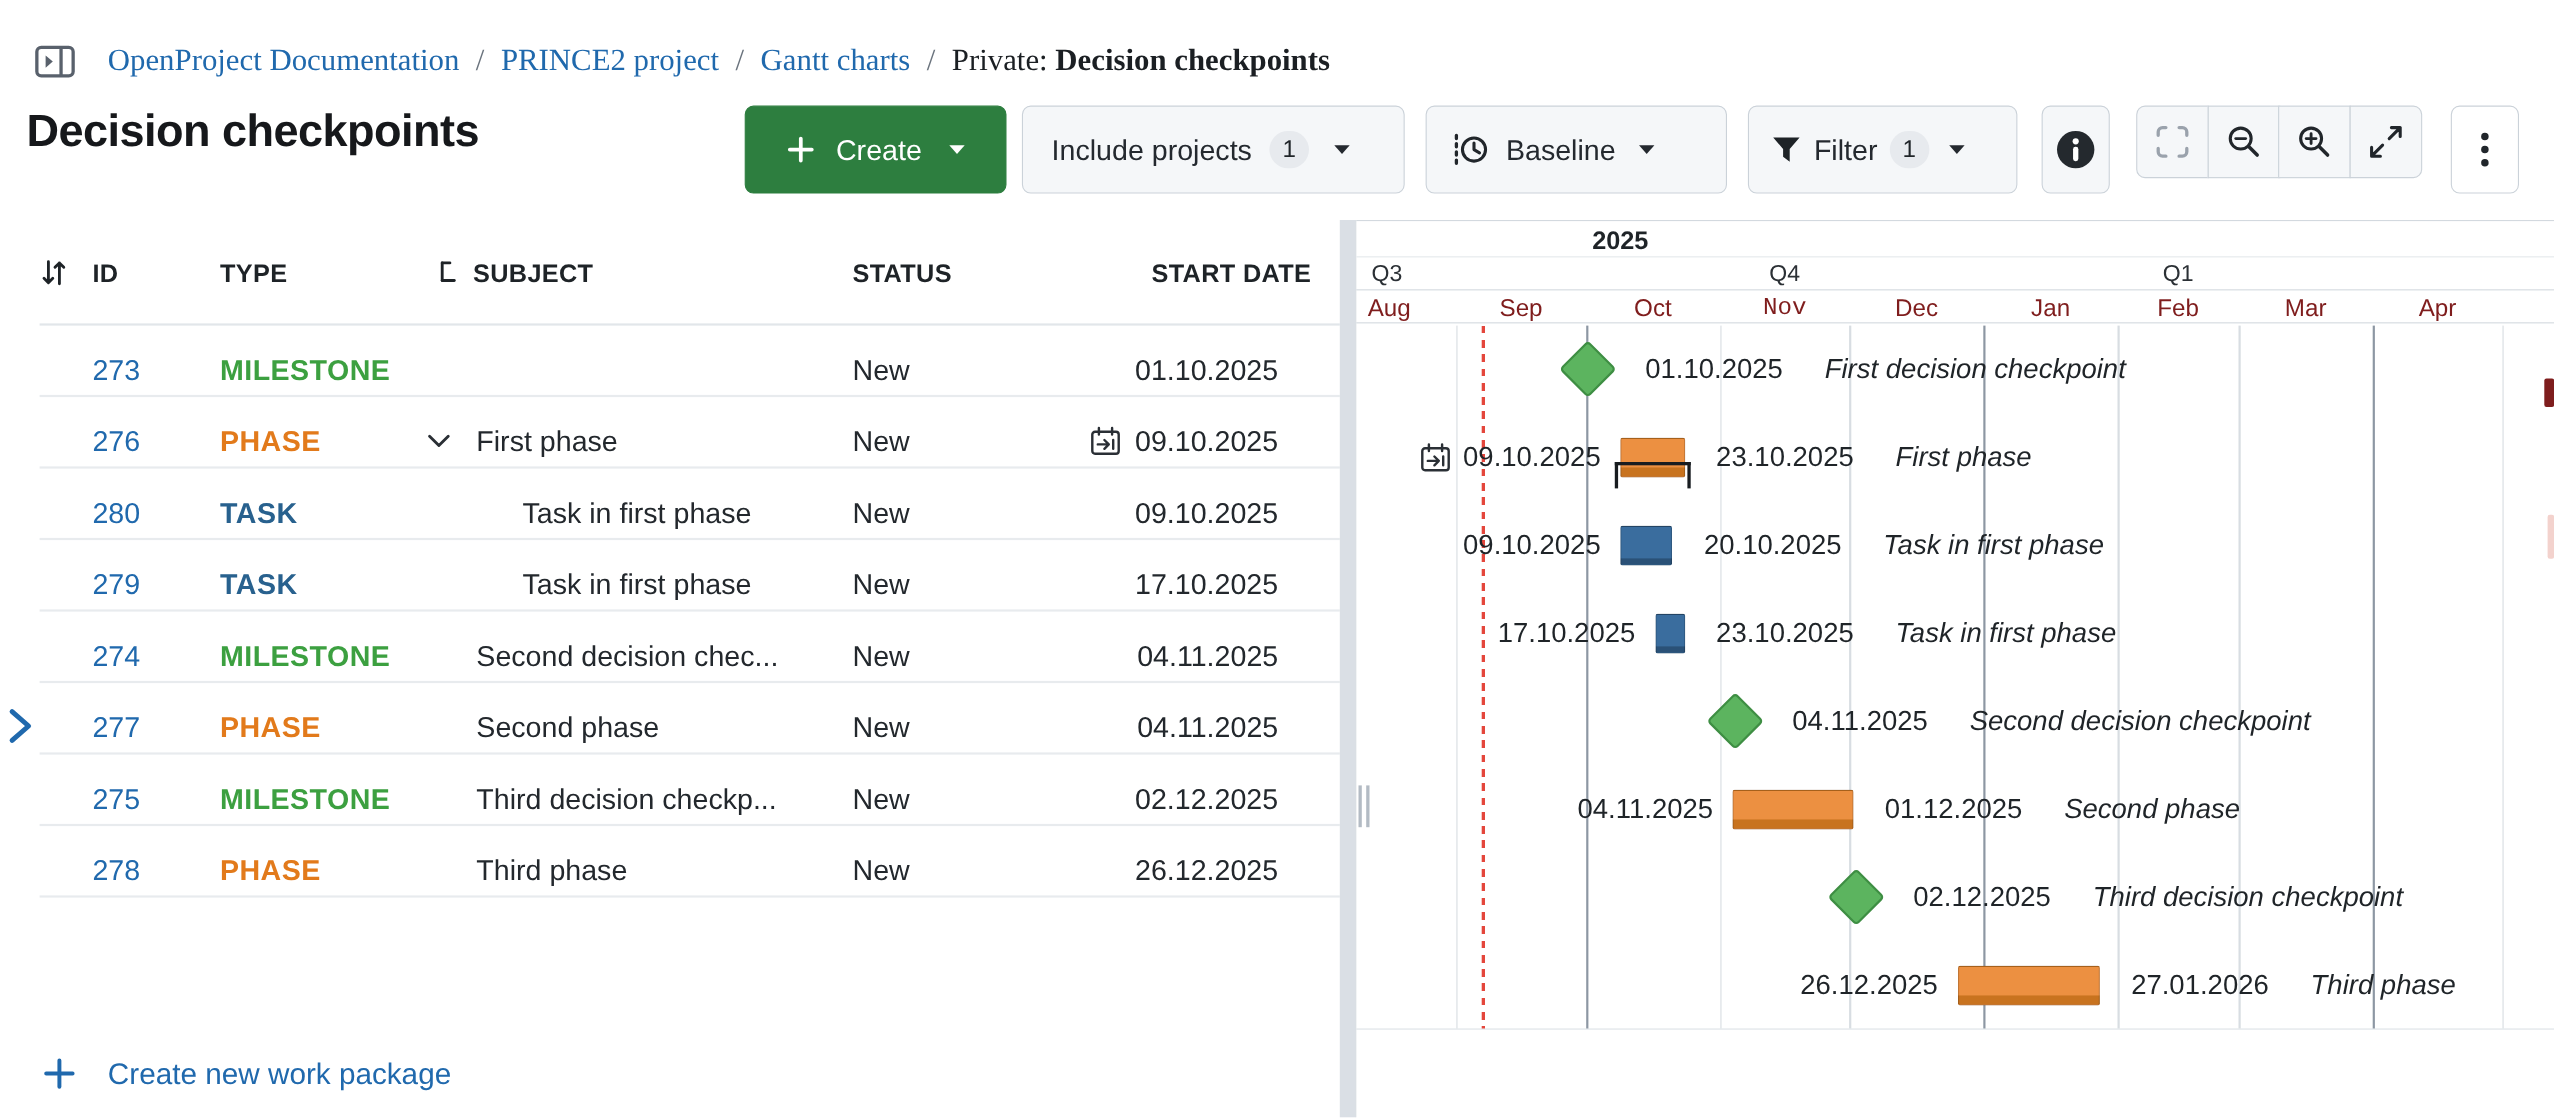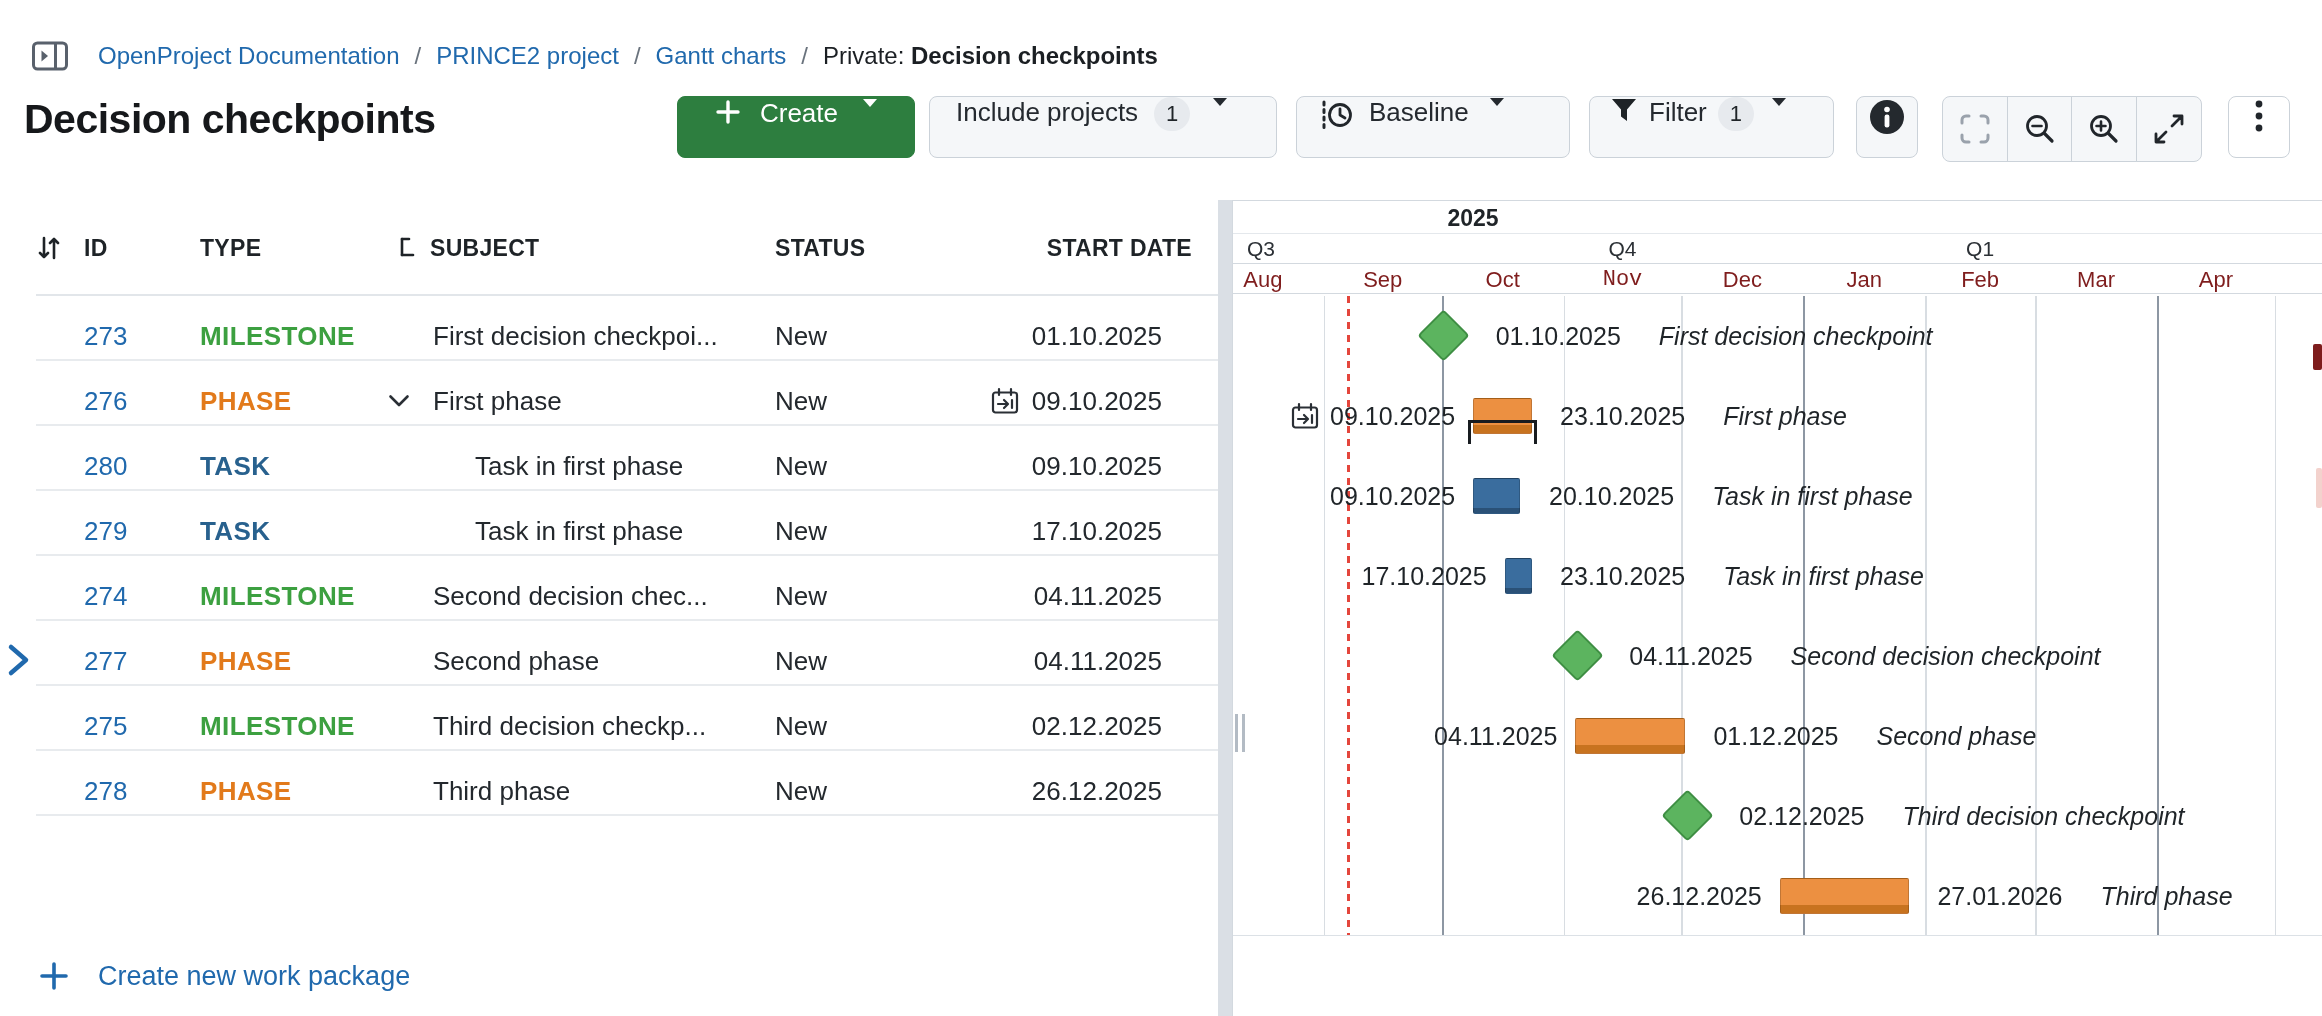--- a/index.html
+++ b/index.html
@@ -3,30 +3,30 @@
 <meta charset="utf-8">
 <style>
   * { box-sizing: border-box; }
   html,body { margin:0; padding:0; }
   body { width:2322px; height:1016px; background:#fff;
          font-family:"Liberation Sans","DejaVu Sans",sans-serif; color:#1F2428; }
   .app { position:relative; width:2322px; height:1016px; overflow:hidden; background:#fff; }
 
   
   .breadcrumb-bar { position:absolute; left:30px; top:34px; height:44px; display:flex; align-items:center; gap:28px; }
-  .breadcrumb { display:flex; align-items:flex-end; gap:15px; font-size:24px; white-space:nowrap; }
+  .breadcrumb { display:flex; align-items:flex-end; gap:15px; font-size:28px; white-space:nowrap;font-family:Liberation Serif, serif; }
   .crumb { color:#2069AD; text-decoration:none; cursor:pointer; }
   .crumb-sep { color:#6A737D; }
   .crumb-current { color:#1B1F23; }
   .crumb-current b { font-weight:700; }
 
   
   .page-title { position:absolute; left:24px; top:96px; margin:0; font-size:41px; font-weight:700; color:#16181B; letter-spacing:-0.5px; }
   .toolbar { position:absolute; left:0; top:96px; width:100%; height:66px; }
-  .btn { position:absolute; top:0; height:62px; display:flex; 
+  .btn { position:absolute; top:0; height:80px; display:flex; align-items:center;
          border:1.5px solid #CBD2D9; border-radius:8px; background:#F5F7F9;
          font-size:26px; color:#24292F; cursor:pointer; white-space:nowrap; }
   .btn-create  { left:677px; width:238px; justify-content:center; gap:18px; background:#2D7E3F; border-color:#2D7E3F; color:#fff; }
   .btn-include { left:929px;  width:348px; padding:0 26px; gap:16px; }
   .btn-baseline{ left:1296px; width:274px; padding:0 22px; gap:14px; }
   .btn-filter  { left:1589px; width:245px; padding:0 20px; gap:11px; }
   .btn-info    { left:1856px; width:62px; justify-content:center; }
   .btn-kebab   { left:2228px; width:62px; justify-content:center; background:#fff; }
   .icon-group  { position:absolute; left:1942px; top:0; display:flex; }
   .icon-btn { width:66px; height:66px; display:flex; align-items:center; justify-content:center;
@@ -241,21 +241,20 @@
         </span>
         <span>SUBJECT</span>
       </div>
       <div class="th th-status">STATUS</div>
       <div class="th th-date">START DATE</div>
     </div>
     <div class="tbody" id="wp-rows">
         <div class="row">
           <a class="cell cell-id" style="color: rgb(32, 105, 173);">273</a>
           <span class="cell cell-type" style="color: rgb(60, 160, 64);">MILESTONE</span>
-          <span class="cell cell-subject">First decision checkpoi...</span>
           <span class="cell cell-status">New</span>
           <span class="cell cell-date">
             <span>01.10.2025</span>
           </span>
         </div>
         <div class="row">
           <a class="cell cell-id" style="color: rgb(32, 105, 173);">276</a>
           <span class="cell cell-type" style="color: rgb(226, 122, 27);">PHASE</span>
           <span class="cell cell-chev">
             <svg width="22" height="14" viewBox="0 0 22 14" fill="none">

